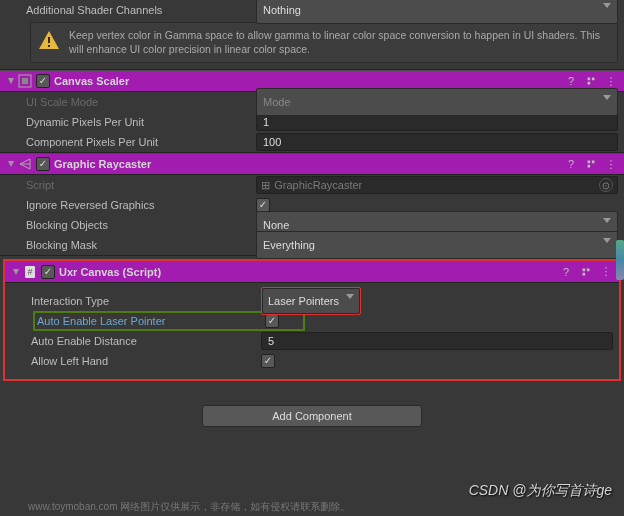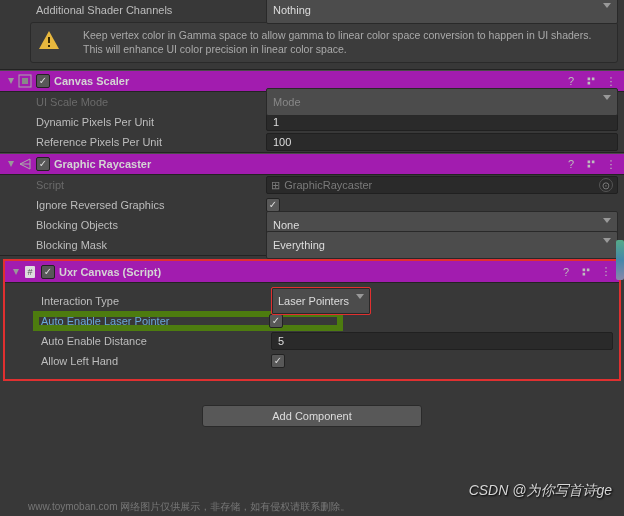--- a/index.html
+++ b/index.html
@@ -9,30 +9,30 @@
 .header { display: flex; align-items: center; padding: 2px 6px; background: #a21caf; height: 22px; border-top: 1px solid #4a4a4a; border-bottom: 1px solid #232323; }
 .foldout { width: 10px; height: 10px; margin-right: 2px; cursor: pointer; }
 .foldout svg { width: 100%; height: 100%; }
 .comp-icon { width: 14px; height: 14px; margin-right: 4px; display: flex; align-items: center; justify-content: center; }
 .comp-icon svg { width: 100%; height: 100%; }
 .checkbox { width: 14px; height: 14px; background: #585858; border: 1px solid #222; border-radius: 2px; margin-right: 4px; display: flex; align-items: center; justify-content: center; cursor: pointer; }
 .checkbox.checked::after { content: "✓"; color: #ddd; font-size: 10px; line-height: 1; }
 .header-title { font-weight: bold; color: #d4d4d4; flex: 1; }
 .header-icons { display: flex; gap: 6px; align-items: center; margin-left: auto; }
 .header-icons span { width: 14px; height: 14px; display: flex; align-items: center; justify-content: center; color: #bdbdbd; cursor: pointer; }
-.row { display: flex; align-items: center; padding: 2px 6px 2px 36px; height: 20px; }
+.row { display: flex; align-items: center; padding: 2px 6px 2px 26px; height: 20px; }
 .label { width: 230px; color: #bdbdbd; }
 .field { flex: 1; }
 .dropdown { background: #4c4c4c; border: 1px solid #292929; border-radius: 2px; padding: 1px 18px 1px 6px; color: #ddd; position: relative; height: 28px; display: flex; align-items: center; }
 .dropdown::after { content: ""; position: absolute; right: 6px; top: 6px; border-left: 4px solid transparent; border-right: 4px solid transparent; border-top: 5px solid #999; }
 .textfield { background: #2a2a2a; border: 1px solid #202020; border-radius: 2px; padding: 1px 6px; color: #ddd; height: 18px; display: flex; align-items: center; }
 .objfield { background: #2a2a2a; border: 1px solid #202020; border-radius: 2px; padding: 1px 4px; color: #ddd; height: 18px; display: flex; align-items: center; gap: 4px; }
 .obj-picker { margin-left: auto; width: 14px; height: 14px; border: 1px solid #555; border-radius: 7px; display: flex; align-items: center; justify-content: center; }
 .obj-picker::after { content: "⊙"; font-size: 10px; color: #888; }
-.helpbox { display: flex; background: #3c3c3c; margin: 2px 6px 6px 30px; border: 1px solid #2a2a2a; border-radius: 3px; padding: 6px; gap: 22px; }
+.helpbox { display: flex; background: #3c3c3c; margin: 2px 6px 6px 30px; border: 1px solid #2a2a2a; border-radius: 3px; padding: 6px; gap: 8px; }
 .warn-icon { width: 24px; height: 24px; flex-shrink: 0; }
 .help-text { color: #aaa; font-size: 10.5px; line-height: 1.3; }
 .row-wide { display: flex; align-items: flex-start; padding: 2px 6px 2px 30px; }
 .label-wide { width: 230px; color: #8e8e8e; line-height: 1.3; }
 .redbox { border: 2px solid #e03030; }
 .redbox-inner { border: 1px solid #e03030; }
 .add-component { display: block; margin: 24px auto; width: 220px; background: #585858; border: 1px solid #2a2a2a; border-radius: 3px; color: #ddd; text-align: center; padding: 4px 0; cursor: pointer; }
 .watermark { position: absolute; bottom: 16px; right: 12px; color: #d6d6d6; font-size: 14px; font-style: italic; text-shadow: 1px 1px 2px #000; }
 .footer-text { position: absolute; bottom: 2px; left: 28px; color: #777; font-size: 10px; }
 .scroll-indicator { position: absolute; right: 0; top: 240px; width: 8px; height: 40px; background: linear-gradient(#5a8, #48a, #88a); border-radius: 2px; }
@@ -92,21 +92,21 @@
           <div class="dropdown" style="color:#888">Mode</div>
         </div>
     </div>
     <div class="row">
       <div class="label">Dynamic Pixels Per Unit</div>
       <div class="field">
           <div class="textfield">1</div>
         </div>
     </div>
     <div class="row">
-      <div class="label">Reference Pixels Per Unit</div>
+      <div class="label">Component Pixels Per Unit</div>
       <div class="field">
           <div class="textfield">100</div>
         </div>
     </div>
   </div>
 
   <div class="section">
     <div class="header">
       <div class="foldout"><svg viewBox="0 0 10 10">
             <path d="M2 2 L8 5 L2 8 Z" fill="#999" transform="rotate(90 5 5)"></path>
@@ -180,21 +180,21 @@
             </svg>
           </span>
         <span>⋮</span>
       </div>
     </div>
     <div style="height:8px;"></div>
     <div class="row">
       <div class="label">Interaction Type</div>
       <div class="field"><div class="dropdown redbox-inner" style="width:100px; display:inline-flex; border:1px solid #e03030; box-shadow: 0 0 0 1px #292929 inset;">Laser Pointers</div></div>
     </div>
-    <div class="row redbox-inner" style="border:6px solid #4d7c0f; margin:0 280px 0 28px; padding-left:2px; width:310px;">
+    <div class="row redbox-inner" style="border:2px solid #4d7c0f; margin:0 280px 0 28px; padding-left:2px; width:272px;">
       <div class="label highlight-blue" style="width:228px;">Auto Enable Laser Pointer</div>
       <div class="field">
           <div class="checkbox checked"></div>
         </div>
     </div>
     <div class="row">
       <div class="label">Auto Enable Distance</div>
       <div class="field">
           <div class="textfield">5</div>
         </div>

